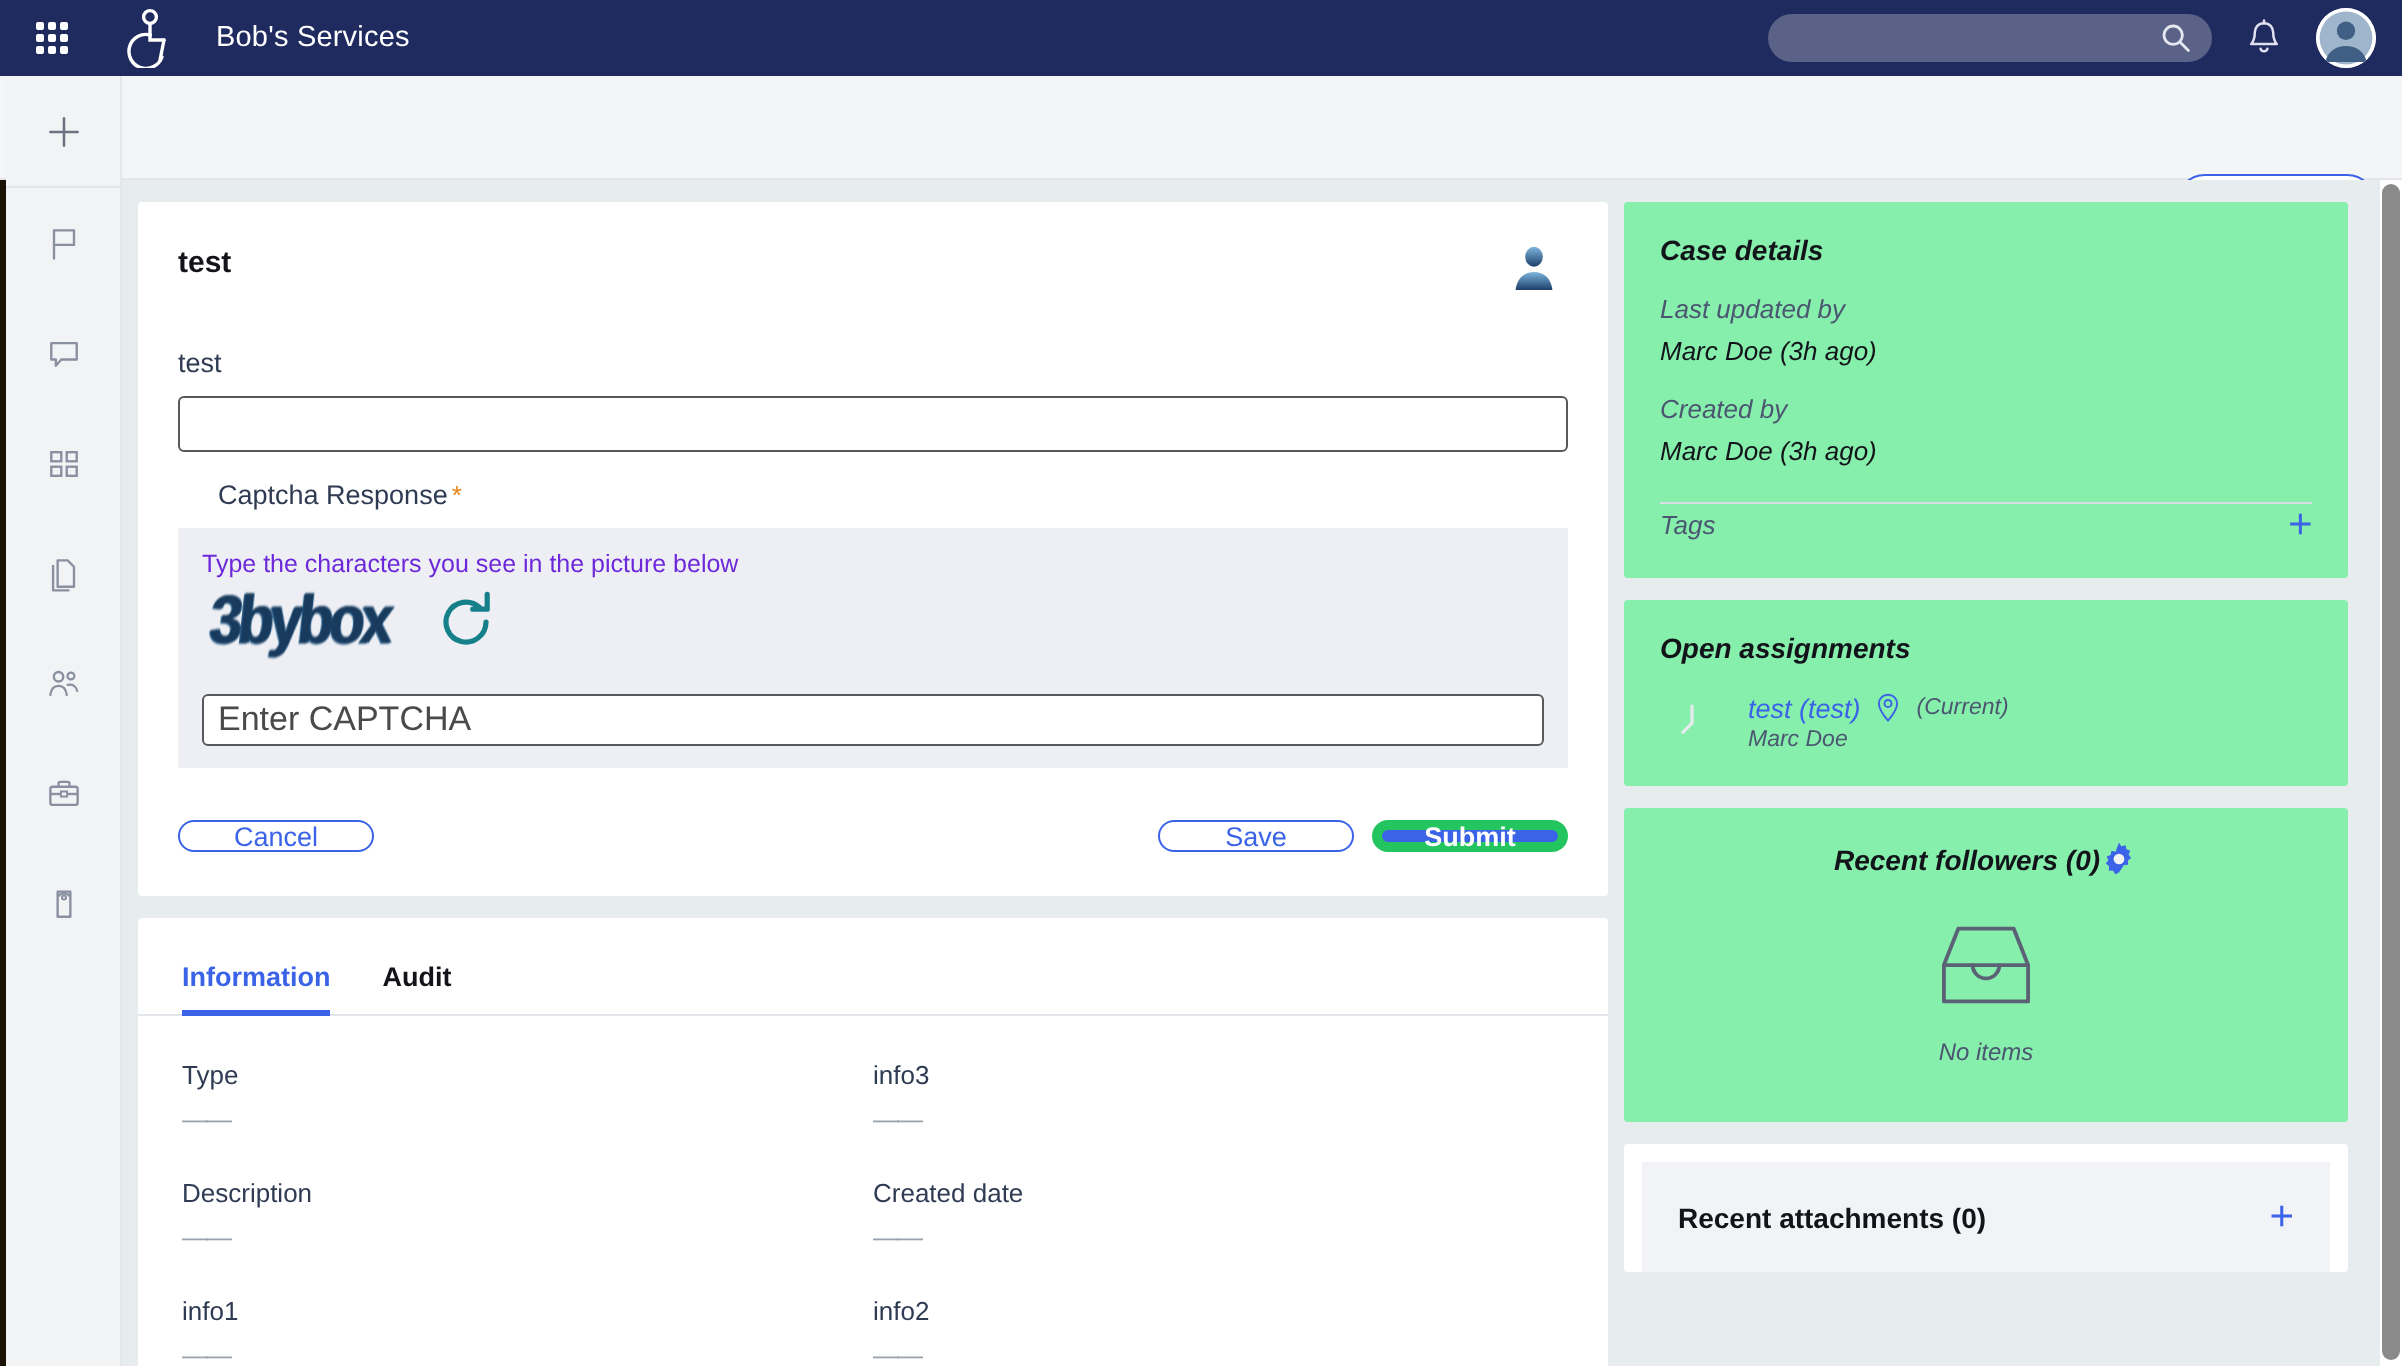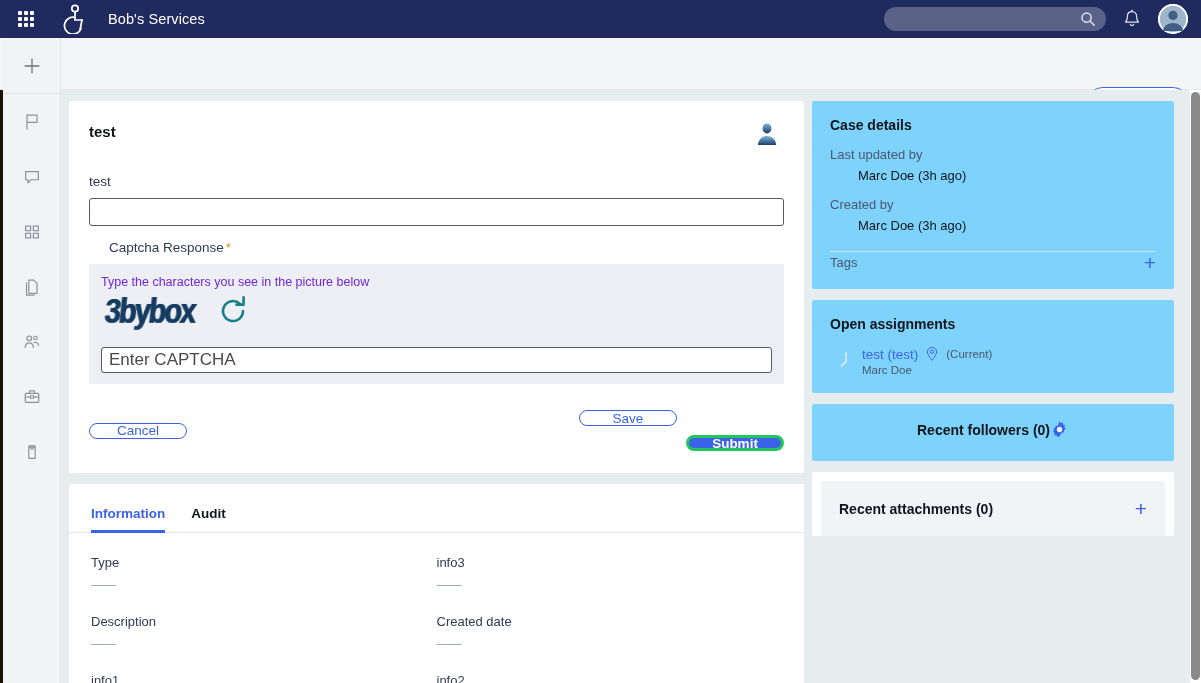--- a/index.html
+++ b/index.html
@@ -137,50 +137,50 @@
   .btn-row {
     display:flex; align-items:center; justify-content:space-between;
     padding:26px 0 22px 0;
   }
   .btn {
     height:16px; border-radius:15px; font-size:13.5px; cursor:pointer;
     display:inline-flex; align-items:center; justify-content:center;
     font-family:"Liberation Sans",sans-serif;
   }
   .btn-outline { border:1px solid #3b63e8; background:#fff; color:#3b63e8; width:98px; }
-  .btn-primary { border:3px solid #22c55e; background:#3b63e8; color:#fff; width:98px; font-weight:bold;margin-top:25px; }
+  .btn-primary { border:5px solid #22c55e; background:#3b63e8; color:#fff; width:98px; font-weight:bold; }
   .btn-right { display:flex; gap:9px; }
 
   .tab-card { margin-top:11px; }
   .tabs { display:flex; gap:26px; padding:22px 22px 0 22px; border-bottom:1px solid #e3e6ea; }
   .tab {
     font-size:13.5px; font-weight:bold; padding-bottom:9px; cursor:pointer;
     color:#12141a; border-bottom:3px solid transparent; margin-bottom:-1px;
   }
   .tab.active { color:#3b63e8; border-bottom-color:#3b63e8; }
   .info-grid {
     display:grid; grid-template-columns:1fr 1fr; padding:22px 22px 18px 22px;
     row-gap:0;
   }
   .info-item { margin-bottom:22px; }
   .info-key { font-size:13px; color:#2f3b52; }
   .info-val { font-size:13px; color:#9aa2b1; margin-top:7px; letter-spacing:-1px; }
 
   
   .rightcol { position:absolute; left:751px; top:11px; width:362px; }
-  .panel { background:#7dd3fc; border-radius:2px; padding:16px 18px; }
+  .panel { background:#86efac; border-radius:2px; padding:16px 18px;font-style:italic; }
   .panel-title { font-size:14px; font-weight:bold; color:#12141a; }
   .meta-label { font-size:13px; color:#4b5670; margin-top:14px; }
-  .meta-value { font-size:13px; color:#12141a; margin-top:6px;margin-left:28px; }
+  .meta-value { font-size:13px; color:#12141a; margin-top:6px; }
   .divider { height:1px; background:#d9dce3; margin:18px 0 0 0; }
   .tags-row { display:flex; align-items:center; justify-content:space-between; }
   .tags-label { font-size:13px; color:#4b5670; }
   .plus-blue { color:#3b63e8; font-size:21px; font-weight:300; line-height:1; cursor:pointer; }
 
-  .assign-row { display:flex; align-items:center; margin-top:13px; }
+  .assign-row { display:flex; align-items:center; gap:12px; margin-top:13px; }
   .clock-avatar {
     width:32px; height:32px; border-radius:50%; background:#73789;
     display:flex; align-items:center; justify-content:center; flex:0 0 32px;
   }
   .assign-line1 { display:flex; align-items:center; gap:7px; }
   .assign-link { font-size:13.5px; color:#3b63e8; cursor:pointer; }
   .assign-current { font-size:11.5px; color:#4b5670; }
   .assign-sub { font-size:11.5px; color:#4b5670; margin-top:2px; }
 
   .followers-head { display:flex; align-items:center; justify-content:center; }
@@ -433,20 +433,28 @@
       </div>
 
       <div class="panel" style="margin-top:11px;padding-bottom:22px;">
         <div class="followers-head">
           <span class="panel-title">Recent followers (0)</span>
           <svg viewBox="0 0 22 22" width="19" height="19">
             <path d="M11 1.6l1.5 2.1 2.5-.6.5 2.5 2.4.9-1.1 2.3 1.6 2-2 1.6.2 2.6-2.6.1-1.4 2.2L11 19.6l-2.1 1.1-1.4-2.2-2.6-.1.2-2.6-2-1.6 1.6-2L3.6 9.9 6 9l.5-2.5 2.5.6z" fill="#3b63e8" transform="scale(0.96) translate(0.4,0)"></path>
             <circle cx="11" cy="11" r="3.1" fill="#f2f3f6"></circle>
           </svg>
         </div>
+        <div class="empty-state">
+          <svg viewBox="0 0 56 46" width="54" height="44">
+            <path d="M13.5 3.5 H42.5 L50 22.5 H6 Z" fill="none" stroke="#5b6275" stroke-width="2" stroke-linejoin="round"></path>
+            <path d="M6 22.5 V41.5 H50 V22.5" fill="none" stroke="#5b6275" stroke-width="2" stroke-linejoin="round"></path>
+            <path d="M21 22.5 a7 7 0 0 0 14 0" fill="none" stroke="#5b6275" stroke-width="2" stroke-linecap="round"></path>
+          </svg>
+          <div class="empty-label">No items</div>
+        </div>
       </div>
 
       <div class="attach-card">
         <div class="attach-inner">
           <div class="attach-head">
             <span class="panel-title">Recent attachments (0)</span>
             <span class="plus-blue">+</span>
           </div>
         </div>
       </div>

